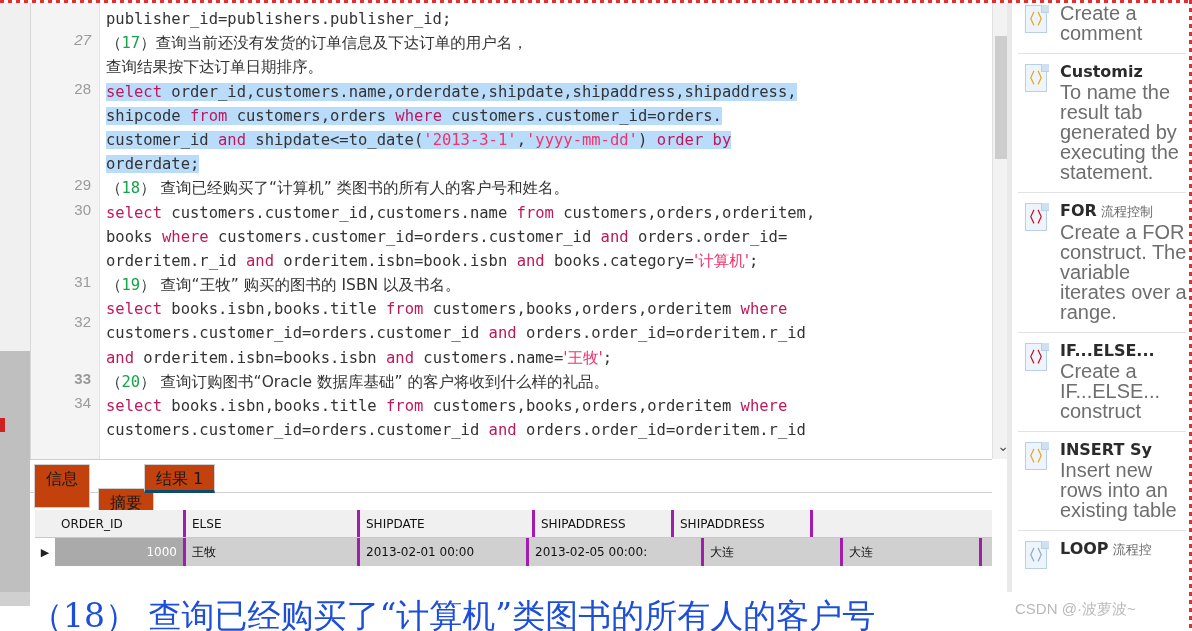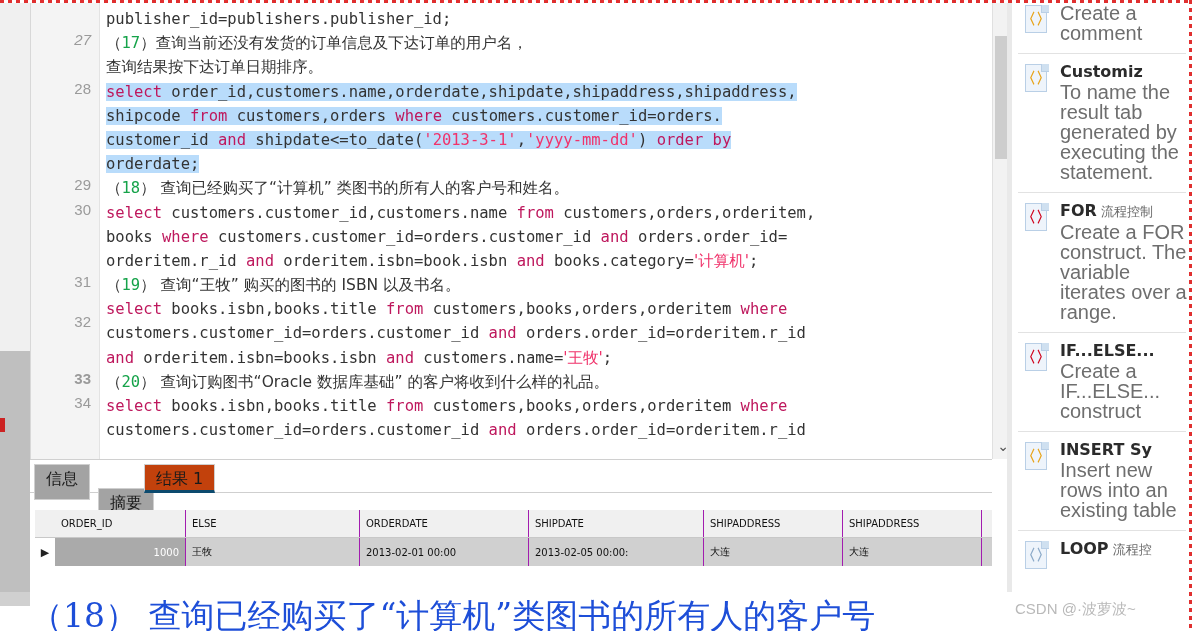--- a/index.html
+++ b/index.html
@@ -49,32 +49,32 @@
   #ed-sb{position:absolute;left:992px;top:0;width:20px;height:456px;background:#f2f2f2;
     border-left:1px solid #e0e0e0;}
   #ed-sb-thumb{position:absolute;left:2px;top:33px;width:16px;height:123px;background:#cdcdcd;}
   #ed-sb-arrow{position:absolute;left:0;bottom:6px;width:20px;text-align:center;
     font-size:14px;color:#555;line-height:14px;}
 
   
   #results{position:absolute;left:30px;top:456px;width:962px;height:136px;background:#ffffff;
     border-top:1px solid #d0d0d0;}
   #tabs{position:absolute;left:0;top:4px;height:29px;width:962px;}
-  .tab{position:absolute;top:0;height:36px;line-height:28px;padding:0 11px;
-    font-size:16px;color:#1a1a1a;background:#a3a3a3;border:1px solid #cfcfcf;
+  .tab{position:absolute;top:0;height:44px;line-height:28px;padding:0 11px;
+    font-size:16px;color:#1a1a1a;background:#c2410c;border:1px solid #cfcfcf;
     box-sizing:border-box;font-family:"DejaVu Sans","Liberation Sans",sans-serif;}
   .tab.active{background:#c2410c;border-bottom:3px solid #0c4a6e;z-index:3;height:29px;line-height:28px;text-align:right;}
   #tab-underline{position:absolute;left:0;top:32px;width:962px;height:1px;background:#cfcfcf;}
 
   
   #grid{position:absolute;left:5px;top:50px;width:957px;height:56px;}
   .grow{display:flex;height:28px;box-sizing:border-box;}
   .ghead{background:#f0f0f0;border-bottom:1px solid #c8c8c8;}
-  .gcell{box-sizing:border-box;border-right:1px solid #a21caf;
-    font-size:10px;color:#111;display:flex;align-items:center;padding:0 6px;
+  .gcell{box-sizing:border-box;border-right:3px solid #a21caf;
+    font-size:12px;color:#111;display:flex;align-items:center;padding:0 6px;
     font-family:"DejaVu Sans","Liberation Sans",sans-serif;white-space:nowrap;overflow:hidden;}
   .gcell.hdr{font-weight:400;}
   .rowmark{width:20px;flex:0 0 20px;background:#ffffff;border-right:none;
     display:flex;align-items:center;justify-content:center;font-size:11px;color:#222;}
   .datarow{background:#d0d0d0;}
   .cellsel{background:#aaaaaa;color:#ffffff;justify-content:flex-end;}
   .c0{flex:0 0 20px;}
   .c1{flex:0 0 131px;}
   .c2{flex:0 0 174px;}
   .c3{flex:0 0 169px;}
@@ -150,21 +150,20 @@
     <div id="tabs">
         <div class="tab" style="left: 4px;">信息</div>
         <div class="tab" style="left: 68px; margin-top: 24px;">摘要</div>
         <div class="tab active" style="left: 114px;">结果 1</div>
       </div>
     <div id="grid">
         <div class="grow ghead">
           <div class="gcell rowmark c0" style="background: rgb(240, 240, 240);"></div>
           <div class="gcell hdr c1">ORDER_ID</div>
           <div class="gcell hdr c2">ELSE</div>
-          <div class="gcell hdr c3">ORDERDATE</div>
           <div class="gcell hdr c4">SHIPDATE</div>
           <div class="gcell hdr c5">SHIPADDRESS</div>
           <div class="gcell hdr c6">SHIPADDRESS</div>
         </div>
         <div class="grow datarow">
           <div class="gcell rowmark c0">▶</div>
           <div class="gcell c1 cellsel">1000</div>
           <div class="gcell c2">王牧</div>
           <div class="gcell c3">2013-02-01 00:00</div>
           <div class="gcell c4">2013-02-05 00:00:</div>

